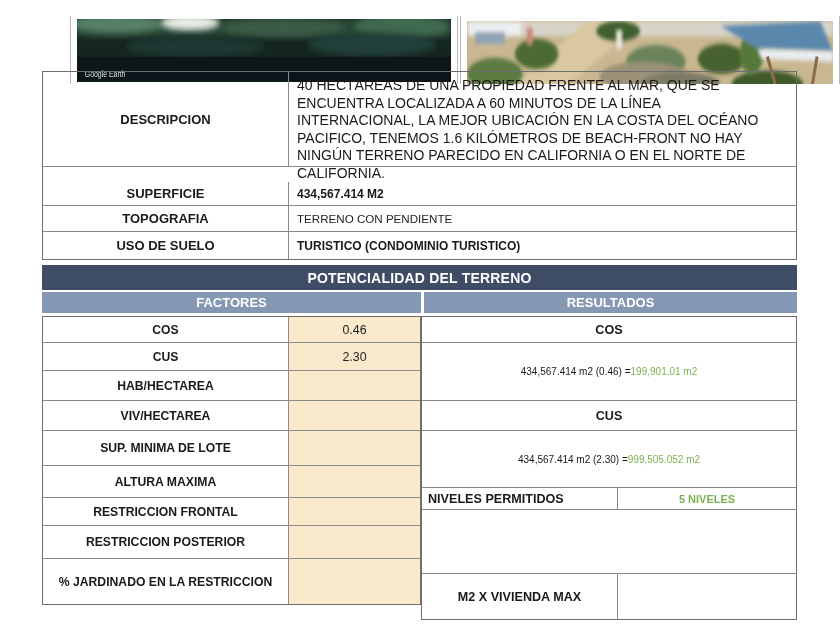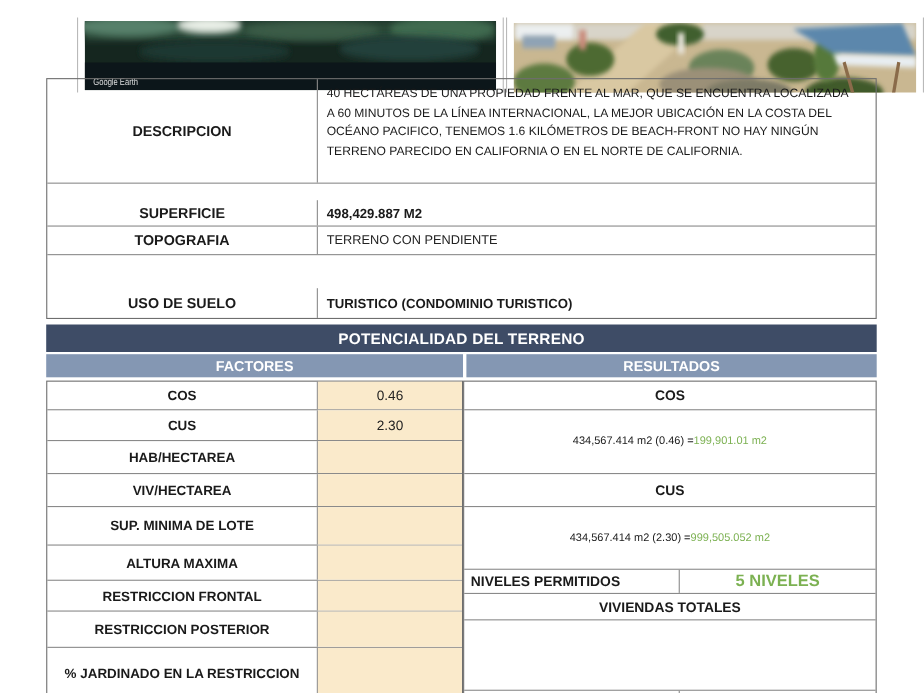--- a/index.html
+++ b/index.html
@@ -13,30 +13,30 @@
     position:absolute;background:#ffffff;border:1px solid #b9b9b9;
     box-sizing:border-box;padding:6px;
   }
   .photo-frame.left{left:30px;top:-20px;width:388px;height:77px;}
   .photo-frame.right{left:420px;top:-18px;width:380px;height:85px;}
   .photo-frame svg{display:block;width:100%;height:100%;}
   
   .doc{position:absolute;left:42px;top:71px;width:755px;}
   .tbl{border:1px solid #6e6e6e;}
   .irow{display:flex;border-bottom:1px solid #8a8a8a;box-sizing:border-box;}
-  .irow:last-child{border-bottom:none;margin-top:30px;}
+  .irow:last-child{border-bottom:none;}
   .ilabel{
     width:246px;flex:0 0 246px;border-right:1px solid #8a8a8a;box-sizing:border-box;
     display:flex;align-items:center;justify-content:center;
     font-weight:bold;font-size:13px;text-align:center;
   }
   .ivalue{flex:1;display:flex;align-items:center;font-size:12px;box-sizing:border-box;padding:0 8px;}
   .row-desc{height:95px;}
   .row-desc .ivalue{align-items:flex-start;padding-top:5px;}
-  .desc-text{font-size:11px;line-height:17.6px;max-width:478px;}
+  .desc-text{font-size:14px;line-height:17.6px;max-width:478px;}
   .row-sup{height:24px;margin-top:15px;}
   .row-top{height:26px;}
   .row-uso{height:27px;}
   .bold{font-weight:bold;}
   .narrow{font-size:11.6px;color:#222;}
   
   .band-title{
     margin-top:5px;height:25px;background:var(--band-dark,#3e4c66);
     color:#ffffff;font-weight:bold;font-size:14px;
     display:flex;align-items:center;justify-content:center;letter-spacing:.2px;
@@ -69,21 +69,21 @@
   .r-hdr{font-weight:bold;font-size:12.6px;}
   .formula{font-size:10px;}
   .green{color:var(--green,#7cb152);}
   .greenb{color:var(--green,#7cb152);font-weight:bold;}
   .split{justify-content:flex-start;}
   .sub-l{
     width:196px;flex:0 0 196px;height:100%;border-right:1px solid #8a8a8a;box-sizing:border-box;
     display:flex;align-items:center;font-weight:bold;font-size:12.6px;padding-left:6px;
   }
   .sub-l.centered{justify-content:center;padding-left:0;}
-  .sub-r{flex:1;height:100%;display:flex;align-items:center;justify-content:center;font-size:15px;}
+  .sub-r{flex:1;height:100%;display:flex;align-items:center;justify-content:center;font-size:11px;}
 </style>
 </head>
 <body>
 
 <div class="page">
 
   <div class="photos">
     <figure class="photo-frame left">
       <svg viewBox="0 0 380 50" preserveAspectRatio="none">
         <defs>
@@ -138,21 +138,21 @@
 
     <div class="tbl">
       <div class="irow row-desc">
         <div class="ilabel">DESCRIPCION</div>
         <div class="ivalue">
           <div class="desc-text">40 HECTÁREAS DE UNA PROPIEDAD FRENTE AL MAR, QUE SE ENCUENTRA LOCALIZADA A 60 MINUTOS DE LA LÍNEA INTERNACIONAL, LA MEJOR UBICACIÓN EN LA COSTA DEL OCÉANO PACIFICO, TENEMOS 1.6 KILÓMETROS DE BEACH-FRONT NO HAY NINGÚN TERRENO PARECIDO EN CALIFORNIA O EN EL NORTE DE CALIFORNIA.</div>
         </div>
       </div>
       <div class="irow row-sup">
         <div class="ilabel">SUPERFICIE</div>
-        <div class="ivalue bold">498,429.887 M2</div>
+        <div class="ivalue bold">434,567.414 M2</div>
       </div>
       <div class="irow row-top">
         <div class="ilabel">TOPOGRAFIA</div>
         <div class="ivalue narrow">TERRENO CON PENDIENTE</div>
       </div>
       <div class="irow row-uso">
         <div class="ilabel">USO DE SUELO</div>
         <div class="ivalue bold">TURISTICO (CONDOMINIO TURISTICO)</div>
       </div>
     </div>
@@ -214,21 +214,20 @@
         </div>
         <div class="rrow r-hdr" style="height:30px">CUS</div>
         <div class="rrow formula" style="height:57px">
           <span>434,567.414 m2 (2.30) = </span>
             <span class="green">999,505.052 m2</span>
         </div>
         <div class="rrow split" style="height:22px">
           <div class="sub-l">NIVELES PERMITIDOS</div>
           <div class="sub-r greenb">5 NIVELES</div>
         </div>
-        <div class="rrow r-hdr" style="height:24px">VIVIENDAS TOTALES</div>
         <div class="rrow" style="height:64px"></div>
         <div class="rrow split" style="height:45px">
           <div class="sub-l centered">M2 X VIVIENDA MAX</div>
           <div class="sub-r"></div>
         </div>
       </div>
 
     </div>
   </div>
 </div>

